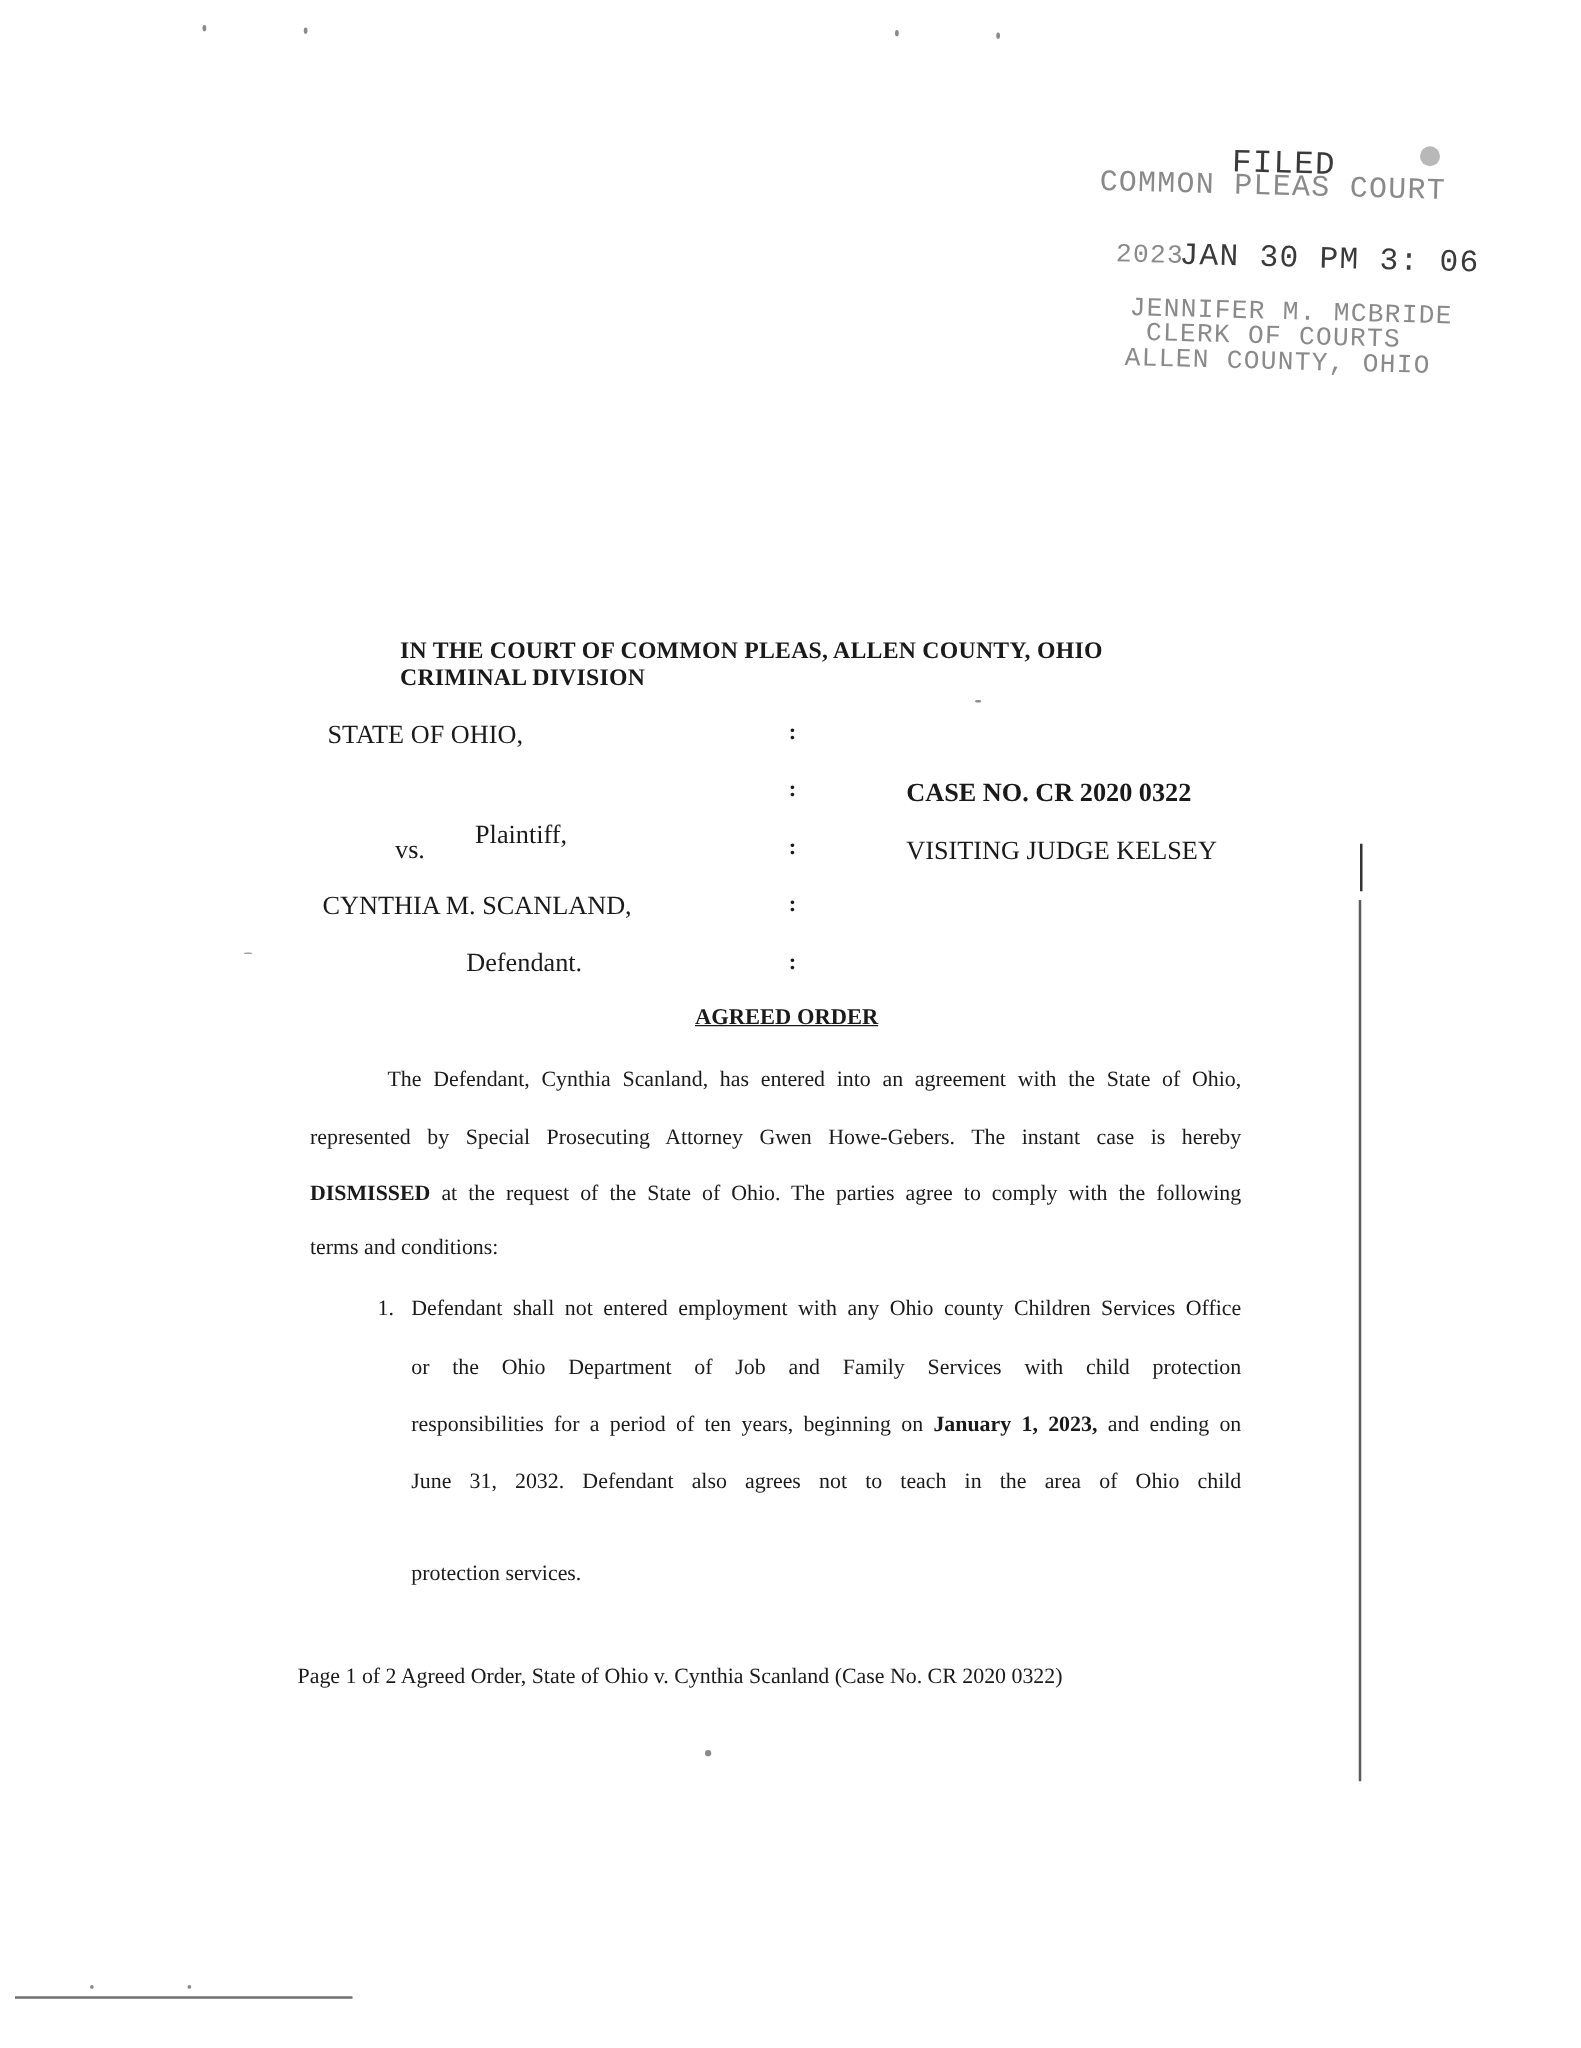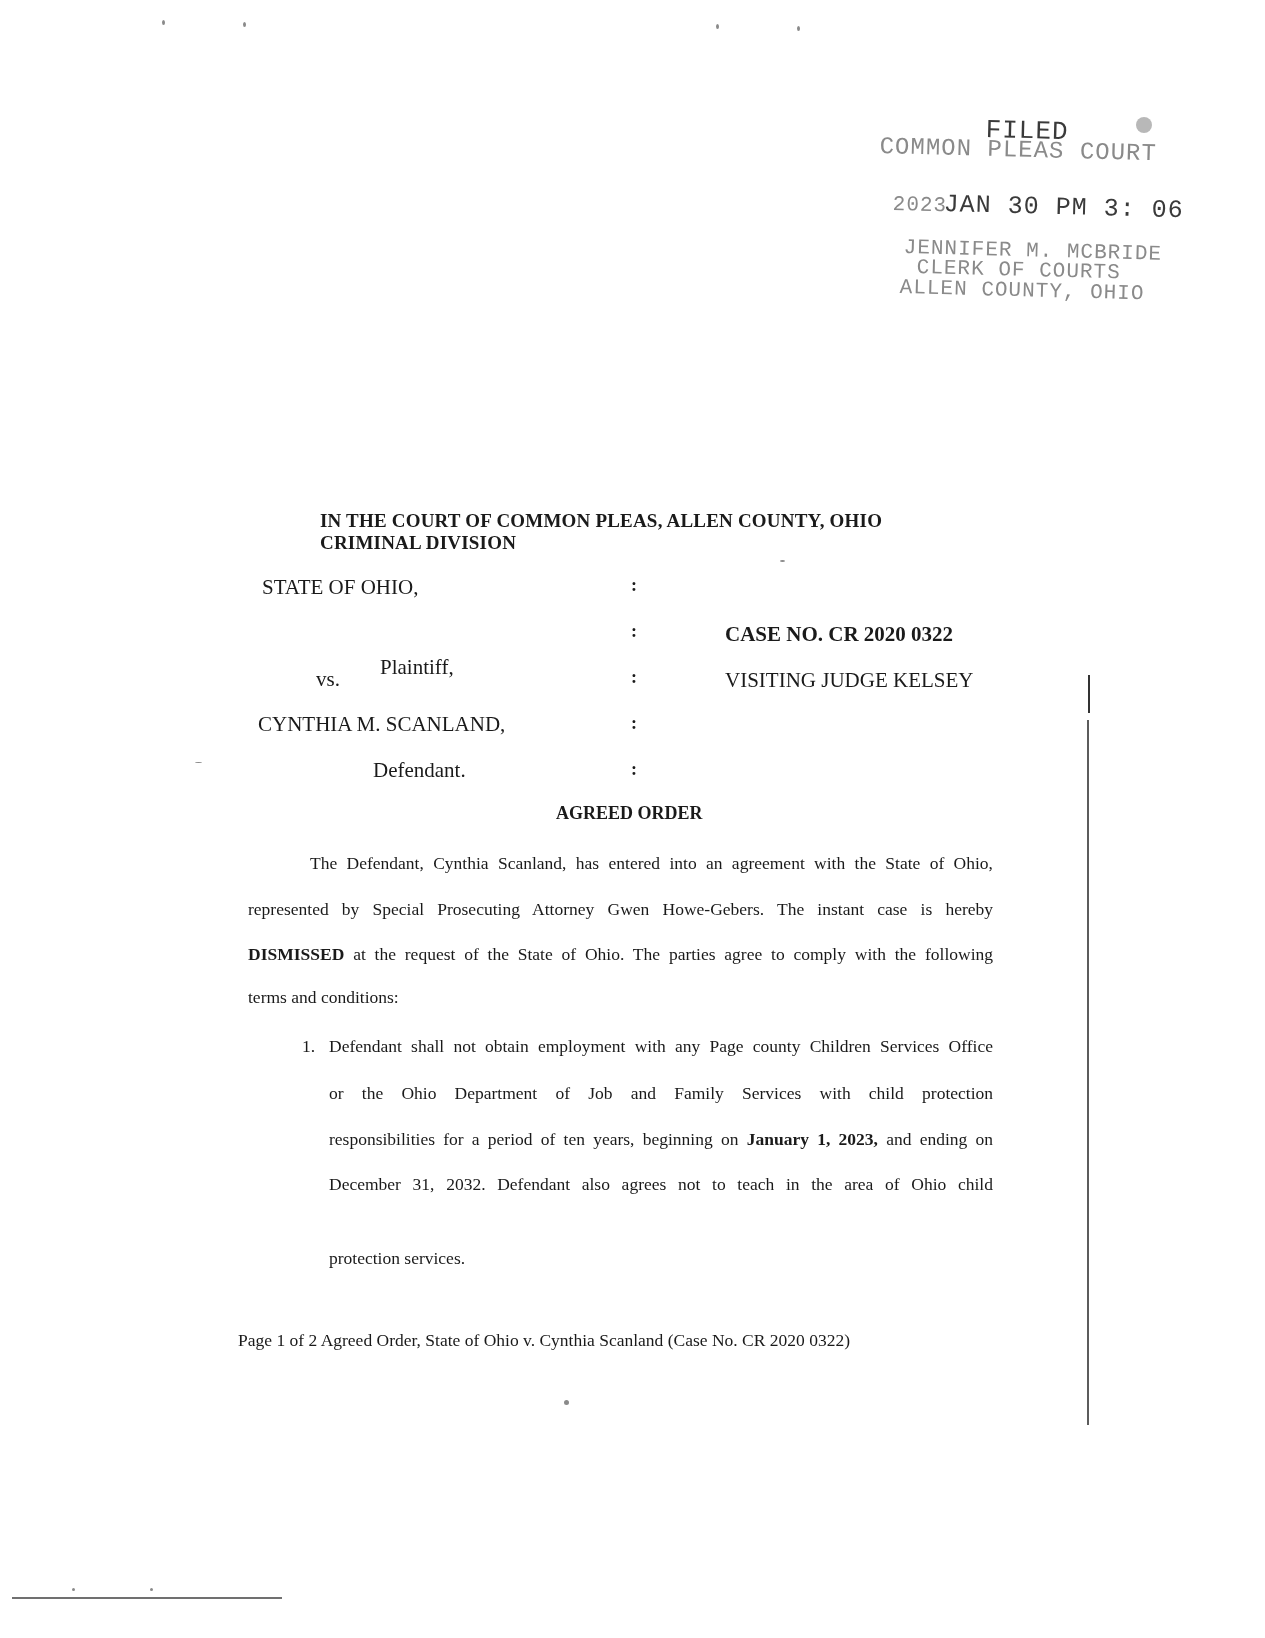--- a/index.html
+++ b/index.html
@@ -5,21 +5,21 @@
   html, body { margin: 0; padding: 0; background: #ffffff; }
   body { width: 1265px; height: 1638px; position: relative; overflow: hidden;
          font-family: "Liberation Serif", "DejaVu Serif", serif; color: #1a1a1a; }
   .abs { position: absolute; white-space: nowrap; }
   .stamp { font-family: "Liberation Mono", "DejaVu Sans Mono", monospace; color: #3a3a3a;
            letter-spacing: 1px; transform: rotate(1.5deg); transform-origin: left top; }
   .stamp.faint { color: #8a8a8a; }
   .heading { font-weight: bold; font-size: 19px; text-align: left; width: 620px; left: 320px; letter-spacing: 0.2px; }
   .cap { font-size: 21px; }
   .colon { font-size: 18px; font-weight: bold; }
-  .title { font-weight: bold; font-size: 18px; }
+  .title { font-weight: bold; font-size: 18px; text-decoration: underline; }
   .body-line { font-size: 17.5px; left: 248px; width: 745px; text-align: justify; text-align-last: justify; }
   .body-line.last { text-align-last: left; }
   .item-line { font-size: 17.5px; left: 329px; width: 664px; text-align: justify; text-align-last: justify; }
   .item-line.last { text-align-last: left; }
   .footer { font-size: 17.5px; left: 238px; }
   .speck { position: absolute; background: #8a8a8a; border-radius: 50%; }
   .vline { position: absolute; background: #333; }
 </style>
 </head>
 <body>
@@ -76,28 +76,28 @@
   <div class="abs body-line" style="top:899px;">represented by Special Prosecuting Attorney Gwen Howe-Gebers.  The instant case is hereby</div>
   <div class="abs body-line" style="top:944px;">
     <b>DISMISSED</b>
     <span>at the request of the State of Ohio.   The parties agree to comply with the following</span>
   </div>
   <div class="abs body-line last" style="top:987px;">terms and conditions:</div>
 </div>
 
 <div>
   <div class="abs cap" style="left:302px;top:1036px;font-size:17.5px;">1.</div>
-  <div class="abs item-line" style="top:1036px;">Defendant shall not obtain employment with any Page county Children Services Office</div>
+  <div class="abs item-line" style="top:1036px;">Defendant shall not entered employment with any Ohio county Children Services Office</div>
   <div class="abs item-line" style="top:1083px;">or the Ohio Department of Job and Family Services with child protection</div>
   <div class="abs item-line" style="top:1129px;">
     <span>responsibilities for a period of ten years, beginning on</span>
     <b>January 1, 2023,</b>
     <span>and ending on</span>
   </div>
-  <div class="abs item-line" style="top:1174px;">December 31, 2032. Defendant also agrees not to teach in the area of Ohio child</div>
+  <div class="abs item-line" style="top:1174px;">June 31, 2032. Defendant also agrees not to teach in the area of Ohio child</div>
   <div class="abs item-line last" style="top:1248px;">protection services.</div>
 </div>
 
 <div class="abs footer" style="top:1330px;">Page 1 of 2  Agreed Order, State of Ohio v. Cynthia Scanland (Case No. CR 2020 0322)</div>
 
 <div class="vline" style="left:1088px;top:675px;width:2px;height:38px;"></div>
 <div class="vline" style="left:1087px;top:720px;width:2px;height:705px;opacity:0.8;"></div>
 <div class="vline" style="left:12px;top:1597px;width:270px;height:1.5px;opacity:0.7;"></div>
 
 </body></html>

